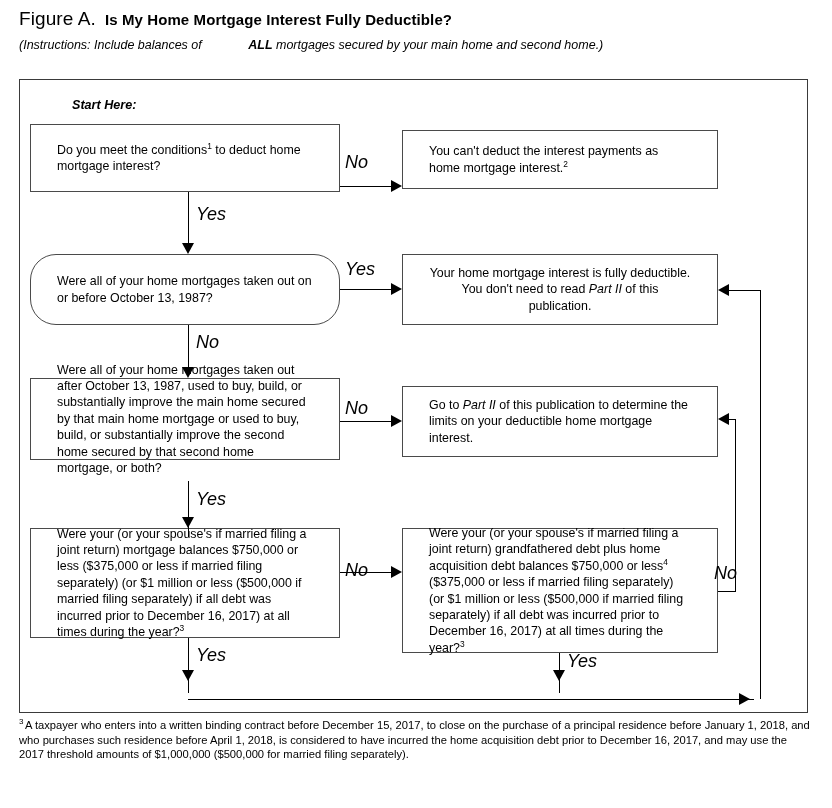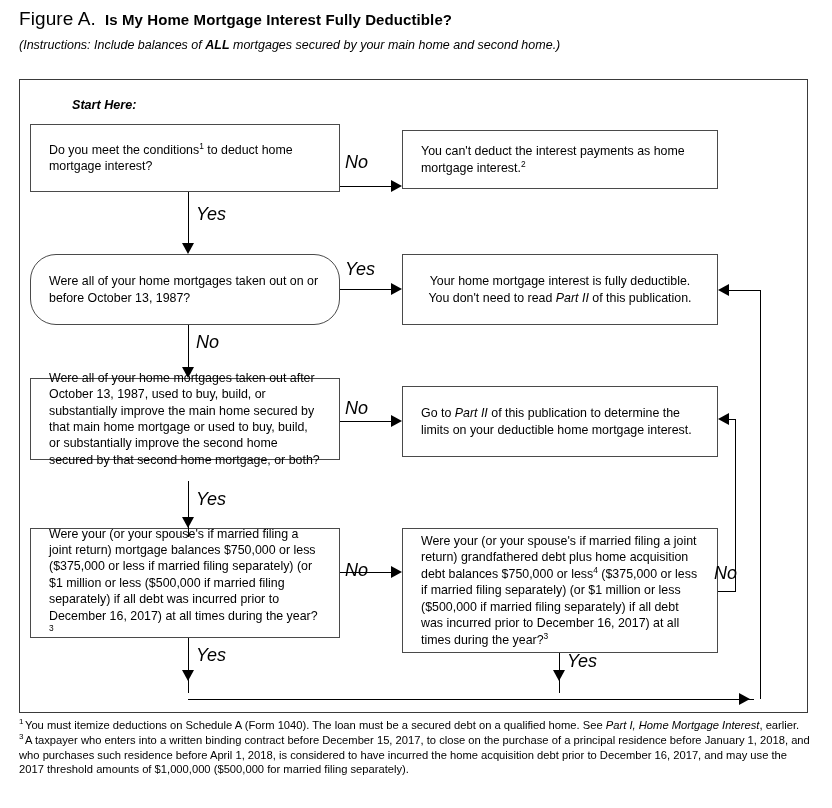--- a/index.html
+++ b/index.html
@@ -39,20 +39,21 @@
     position: absolute;
     left: 19px;
     top: 38px;
     font-size: 12.5px;
     font-style: italic;
     white-space: nowrap;
   }
   #figure-instructions b {
     font-weight: bold;
     font-style: italic;
+    margin-left: 43px;
   }
 
   
   #chart-frame {
     position: absolute;
     left: 19px;
     top: 79px;
     width: 789px;
     height: 634px;
     border: 1.3px solid #3a3a3a;
@@ -60,21 +61,21 @@
   }
 
   
   .flow-box {
     position: absolute;
     border: 1.2px solid #4a4a4a;
     box-sizing: border-box;
     background: #ffffff;
     font-size: 12.4px;
     line-height: 16.4px;
-    padding: 0 18px;
+    padding: 0 26px;
     display: flex;
     align-items: center;
   }
   .flow-box .bx-text {
     display: block;
     width: 100%;
   }
   .flow-box i {
     font-style: italic;
   }
@@ -247,15 +248,14 @@
 <div class="conn-h" style="left:727px; top:289.5px; width:33px;"></div>
 <div class="arrow arrow-left" style="left:718px; top:283.5px;"></div>
 
 <div class="conn-h" style="left:718px; top:590.5px; width:18px;"></div>
 <div class="conn-v" style="left:734.6px; top:419px; height:172px;"></div>
 <div class="conn-h" style="left:727px; top:418.5px; width:9px;"></div>
 <div class="arrow arrow-left" style="left:718px; top:412.5px;"></div>
 <div class="conn-label" style="left:714px; top:563px;">No</div>
 
 <div id="footnotes">
-  <div class="footnote"><span class="fn-mark">1</span><span>You must itemize deductions on Schedule A (Form 1040). The loan must be a secured debt on a qualified home. See </span><i>Part I, Home Mortgage Interest</i><span>, earlier.</span></div>
   <div class="footnote"><span class="fn-mark">3</span><span>A taxpayer who enters into a written binding contract before December 15, 2017, to close on the purchase of a principal residence before January 1, 2018, and who purchases such residence before April 1, 2018, is considered to have incurred the home acquisition debt prior to December 16, 2017, and may use the 2017 threshold amounts of $1,000,000 ($500,000 for married filing separately).</span></div>
 </div>
 
 </body></html>

